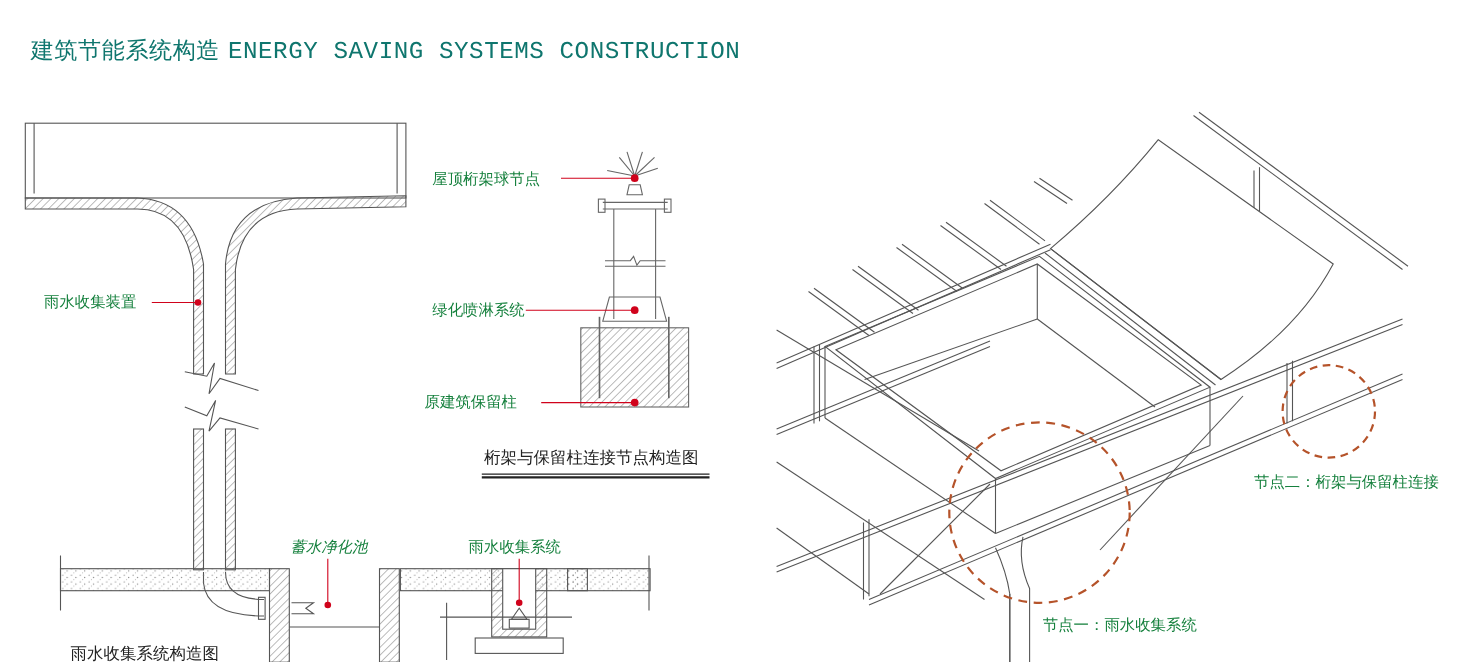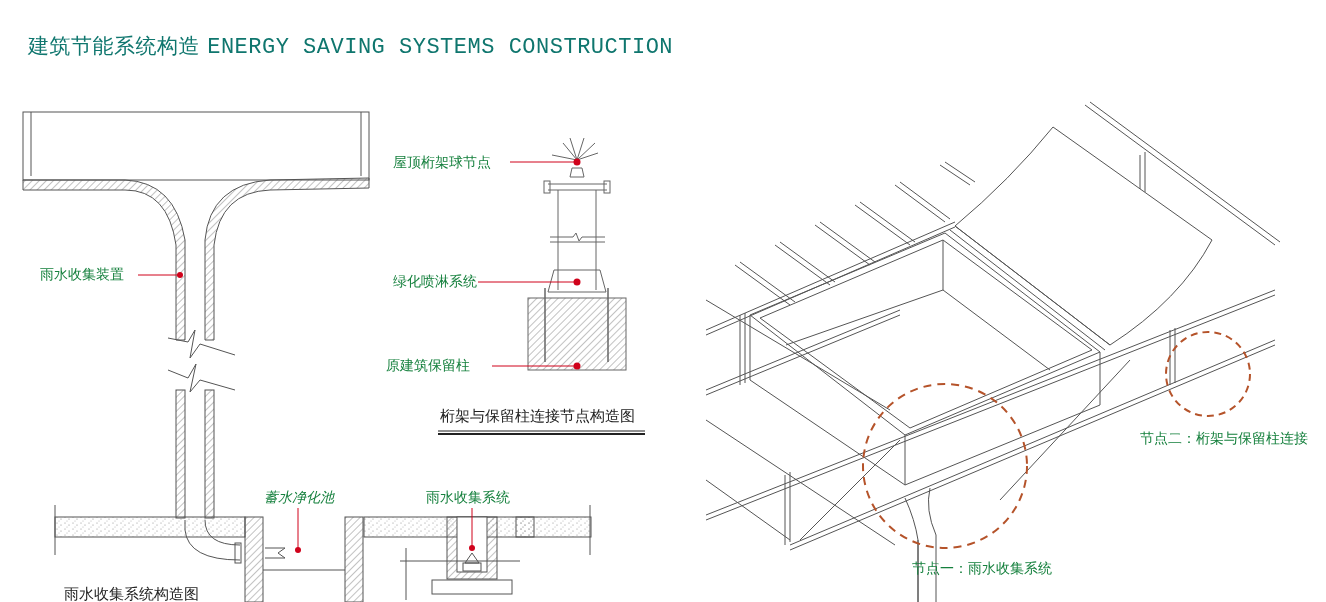--- a/index.html
+++ b/index.html
@@ -192,13 +192,13 @@
 <div class="lbl" style="left:264px;top:489px;font-style:italic;">蓄水净化池</div>
 <div class="lbl" style="left:426px;top:489px;">雨水收集系统</div>
 <div class="cap" style="left:64px;top:585px;">雨水收集系统构造图</div>
 
 <div class="lbl" style="left:393px;top:154px;">屋顶桁架球节点</div>
 <div class="lbl" style="left:393px;top:273px;">绿化喷淋系统</div>
 <div class="lbl" style="left:386px;top:357px;text-align:center;">原建筑保留柱</div>
 <div class="cap" style="left:440px;top:407px;">桁架与保留柱连接节点构造图</div>
 
 <div class="lbl" style="left:1140px;top:430px;">节点二：桁架与保留柱连接</div>
-<div class="lbl" style="left:912px;top:560px;font-family:Liberation Mono, monospace;">节点一：雨水收集系统</div>
+<div class="lbl" style="left:948px;top:560px;font-family:Liberation Mono, monospace;">节点一：雨水收集系统</div>
 
 </body></html>

